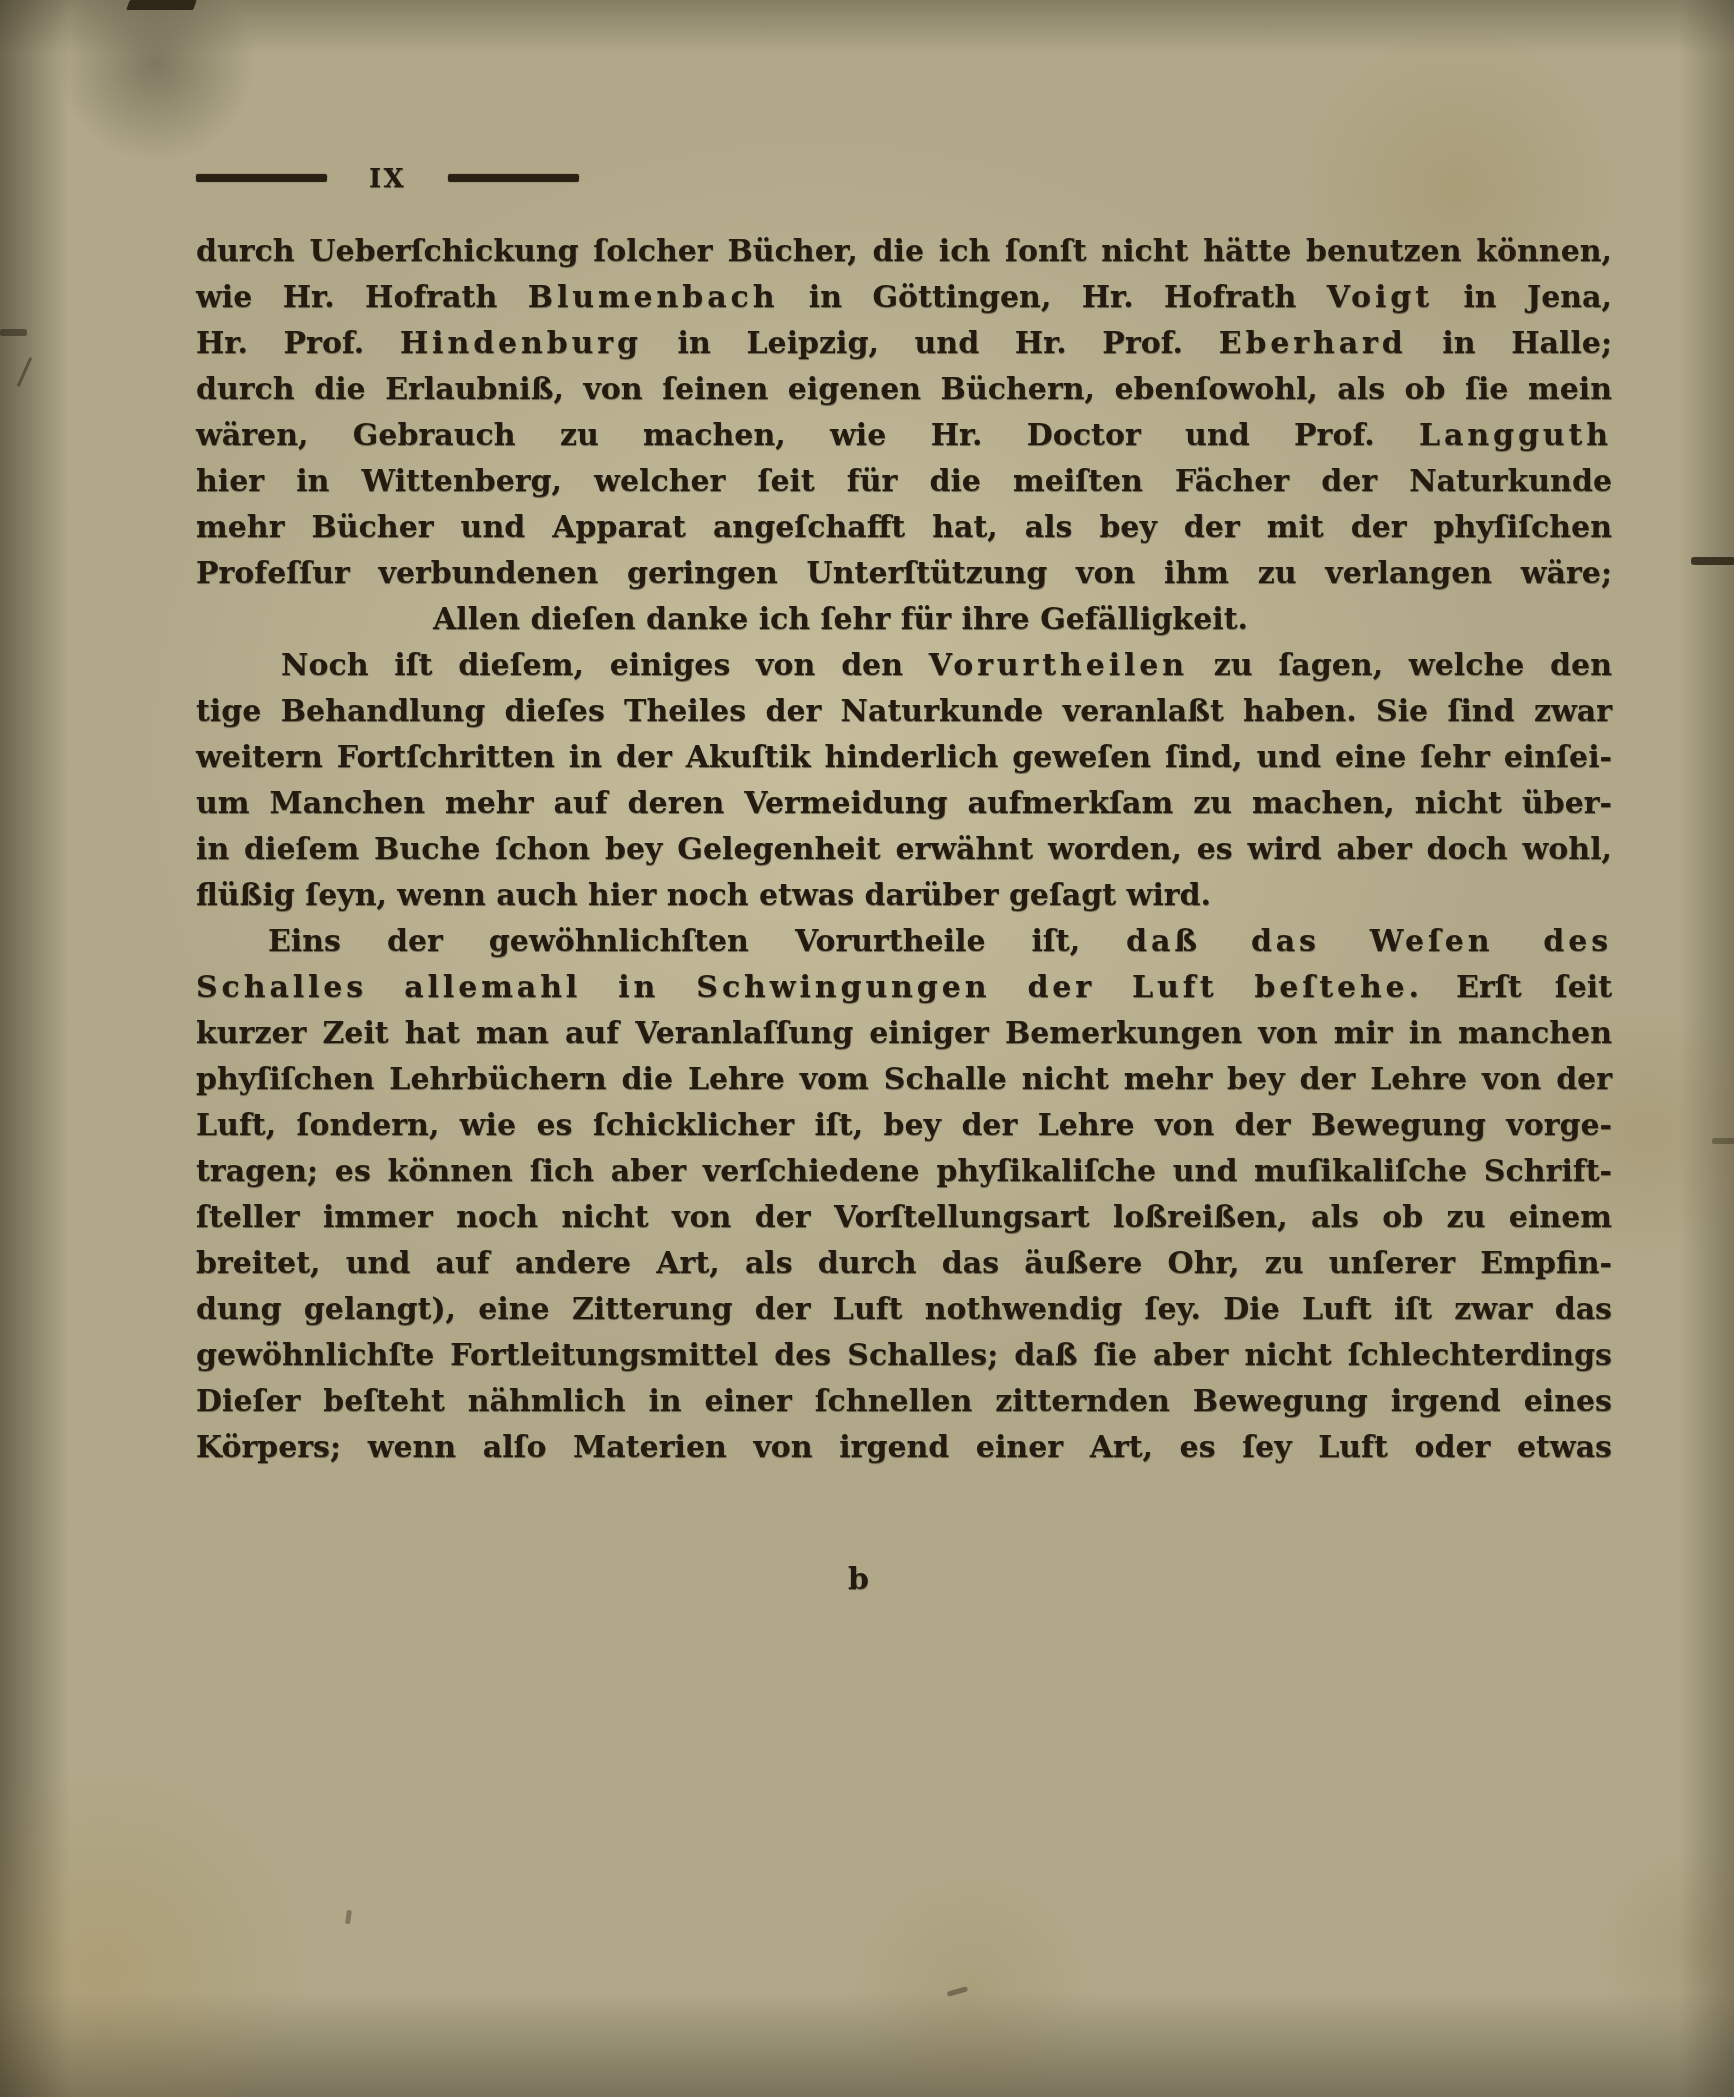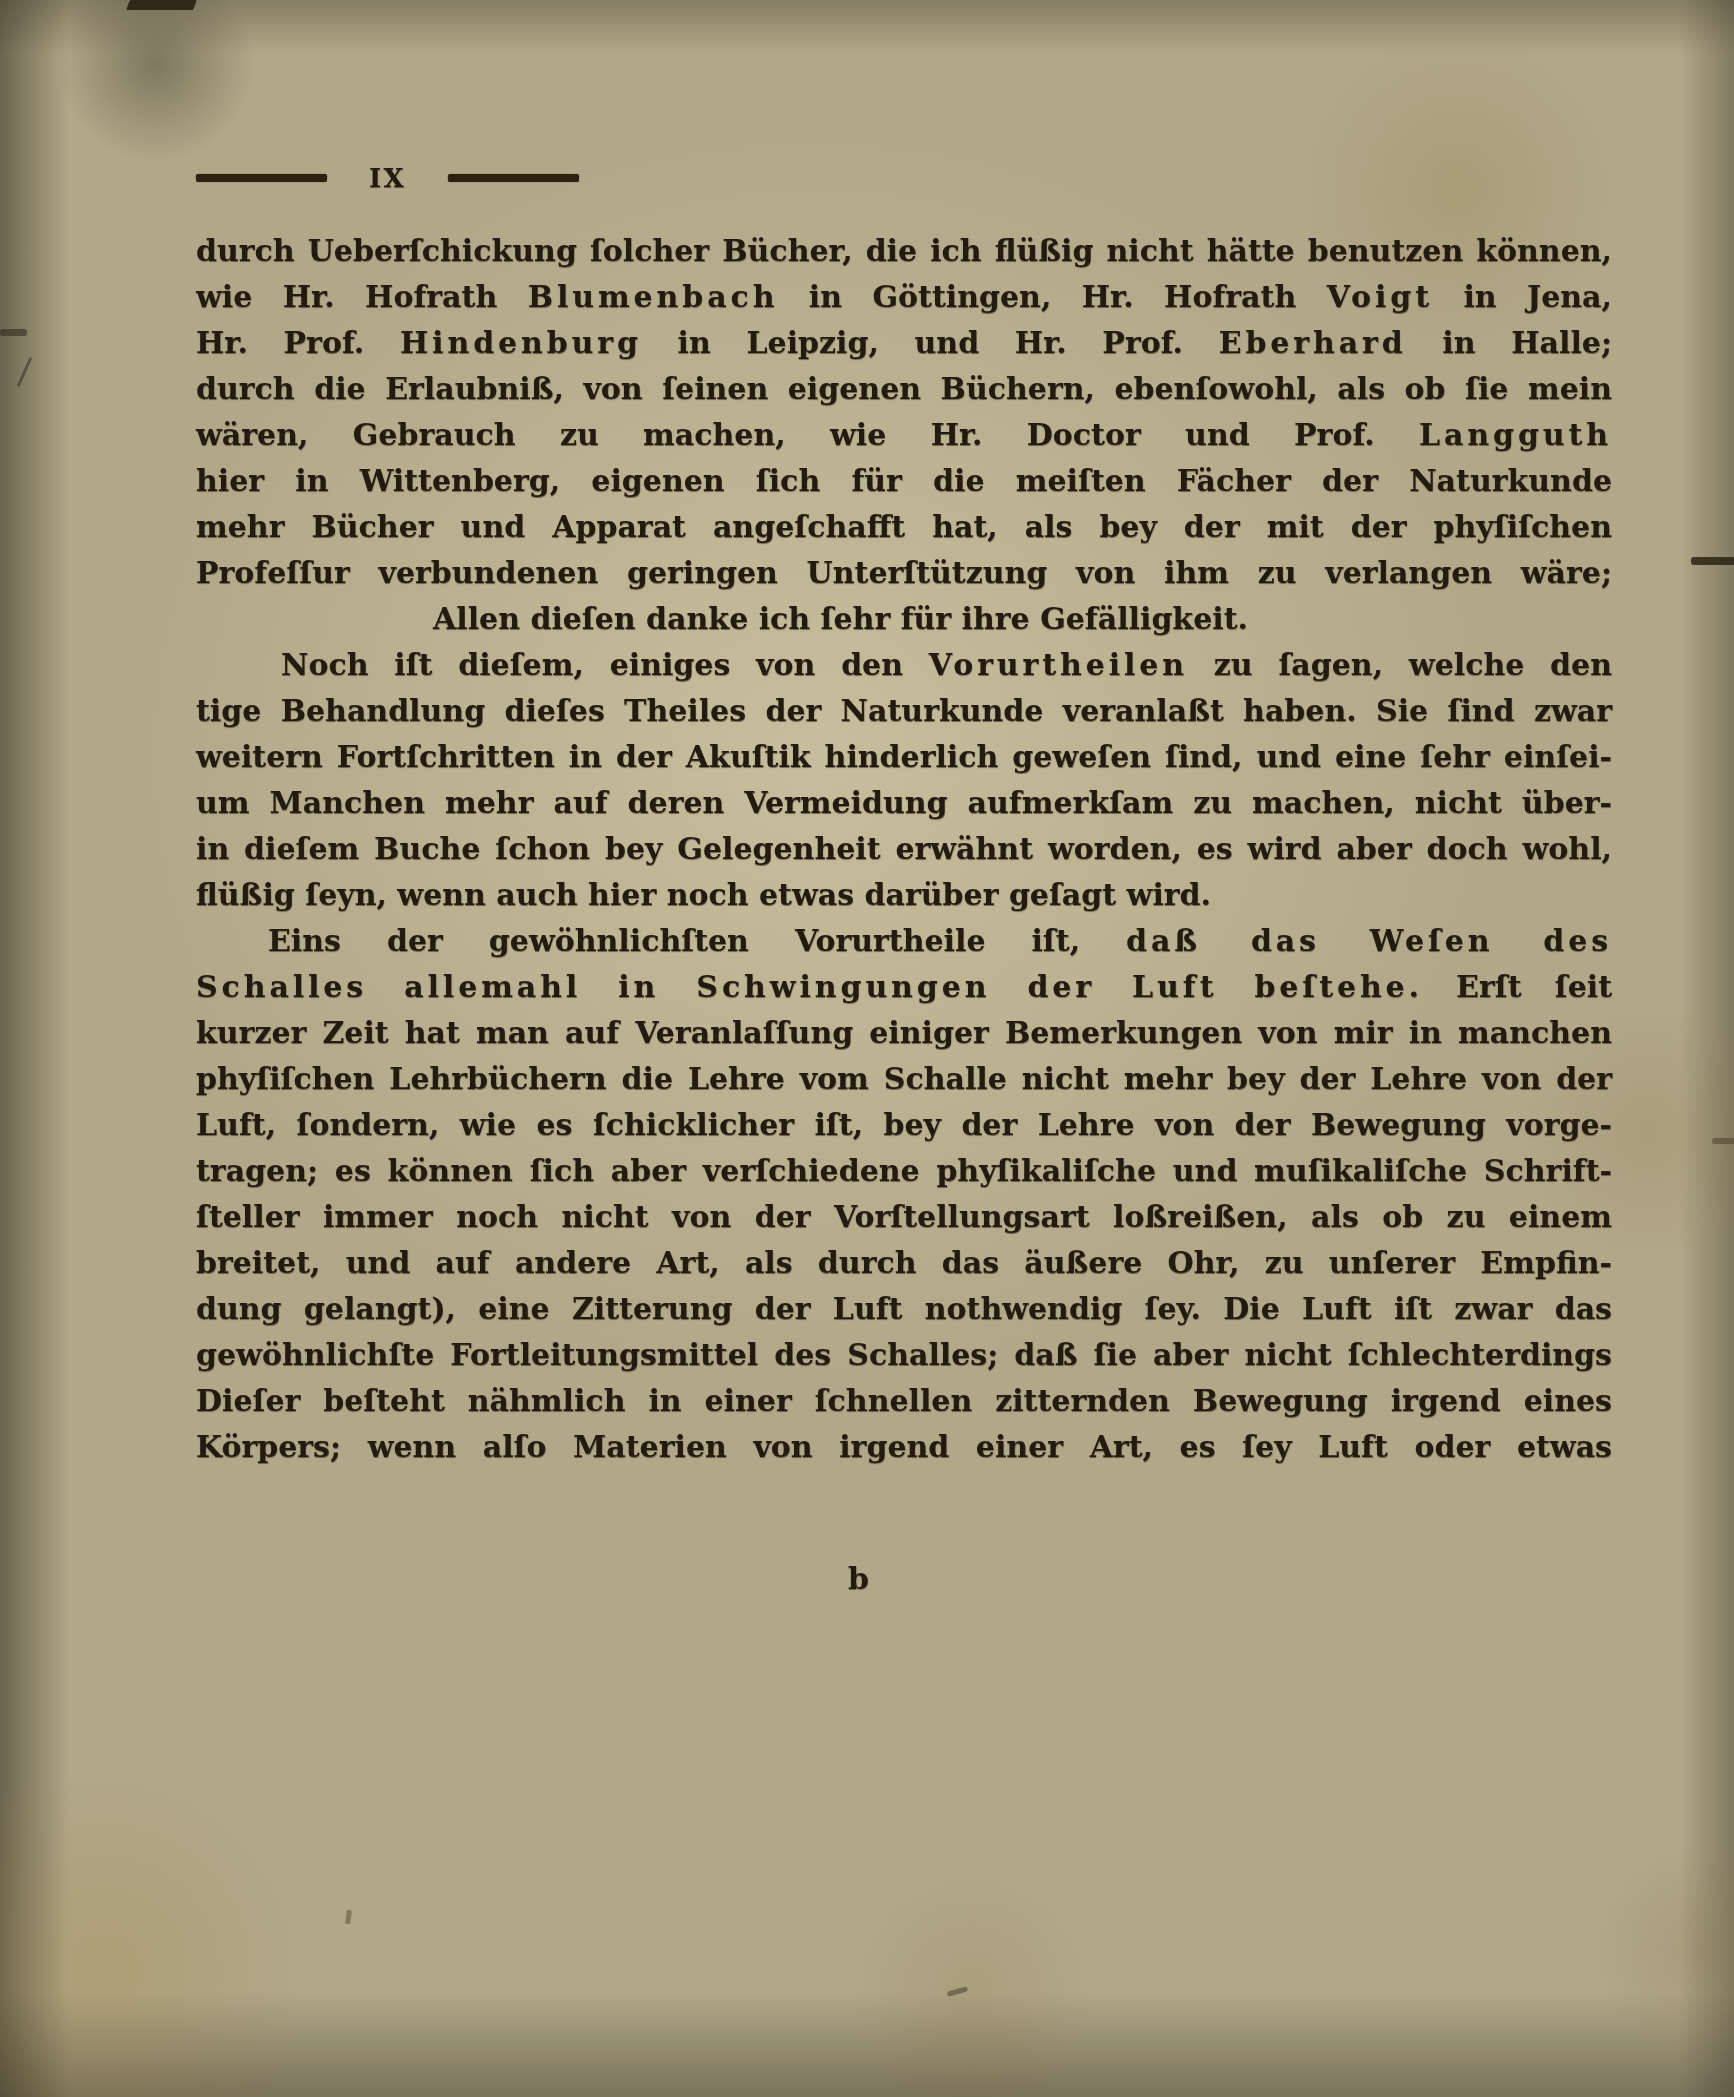--- a/index.html
+++ b/index.html
@@ -78,26 +78,26 @@
 
 <div class="scan">
 
   <div class="header">
     <span class="rule"></span>
     <span class="pagenum">IX</span>
     <span class="rule"></span>
   </div>
 
   <div class="body">
-      <div class="line j"><span>durch Ueberſchickung ſolcher Bücher, die ich flüßig nicht hätte benutzen können,</span></div>
+      <div class="line j"><span>durch Ueberſchickung ſolcher Bücher, die ich ſonſt nicht hätte benutzen können,</span></div>
       <div class="line j"><span>wie Hr. Hofrath </span><span class="sperr">Blumenbach</span><span> in Göttingen, Hr. Hofrath </span><span class="sperr">Voigt</span><span> in Jena,</span></div>
       <div class="line j"><span>Hr. Prof. </span><span class="sperr">Hindenburg</span><span> in Leipzig, und Hr. Prof. </span><span class="sperr">Eberhard</span><span> in Halle;</span></div>
       <div class="line j"><span>durch die Erlaubniß, von ſeinen eigenen Büchern, ebenſowohl, als ob ſie mein</span></div>
       <div class="line j"><span>wären, Gebrauch zu machen, wie Hr. Doctor und Prof. </span><span class="sperr">Langguth</span></div>
-      <div class="line j"><span>hier in Wittenberg, eigenen ſich für die meiſten Fächer der Naturkunde</span></div>
+      <div class="line j"><span>hier in Wittenberg, welcher ſeit für die meiſten Fächer der Naturkunde</span></div>
       <div class="line j"><span>mehr Bücher und Apparat angeſchafft hat, als bey der mit der phyſiſchen</span></div>
       <div class="line j"><span>Profeſſur verbundenen geringen Unterſtützung von ihm zu verlangen wäre;</span></div>
       <div class="line" style="padding-left: 237px;"><span>Allen dieſen danke ich ſehr für ihre Gefälligkeit.</span></div>
       <div class="line j" style="padding-left: 85px;"><span>Noch iſt dieſem, einiges von den </span><span class="sperr">Vorurtheilen</span><span> zu ſagen, welche den</span></div>
       <div class="line j"><span>tige Behandlung dieſes Theiles der Naturkunde veranlaßt haben. Sie ſind zwar</span></div>
       <div class="line j"><span>weitern Fortſchritten in der Akuſtik hinderlich geweſen ſind, und eine ſehr einſei-</span></div>
       <div class="line j"><span>um Manchen mehr auf deren Vermeidung aufmerkſam zu machen, nicht über-</span></div>
       <div class="line j"><span>in dieſem Buche ſchon bey Gelegenheit erwähnt worden, es wird aber doch wohl,</span></div>
       <div class="line"><span>flüßig ſeyn, wenn auch hier noch etwas darüber geſagt wird.</span></div>
       <div class="line j" style="padding-left: 72px;"><span>Eins der gewöhnlichſten Vorurtheile iſt, </span><span class="sperr">daß das Weſen des</span></div>

